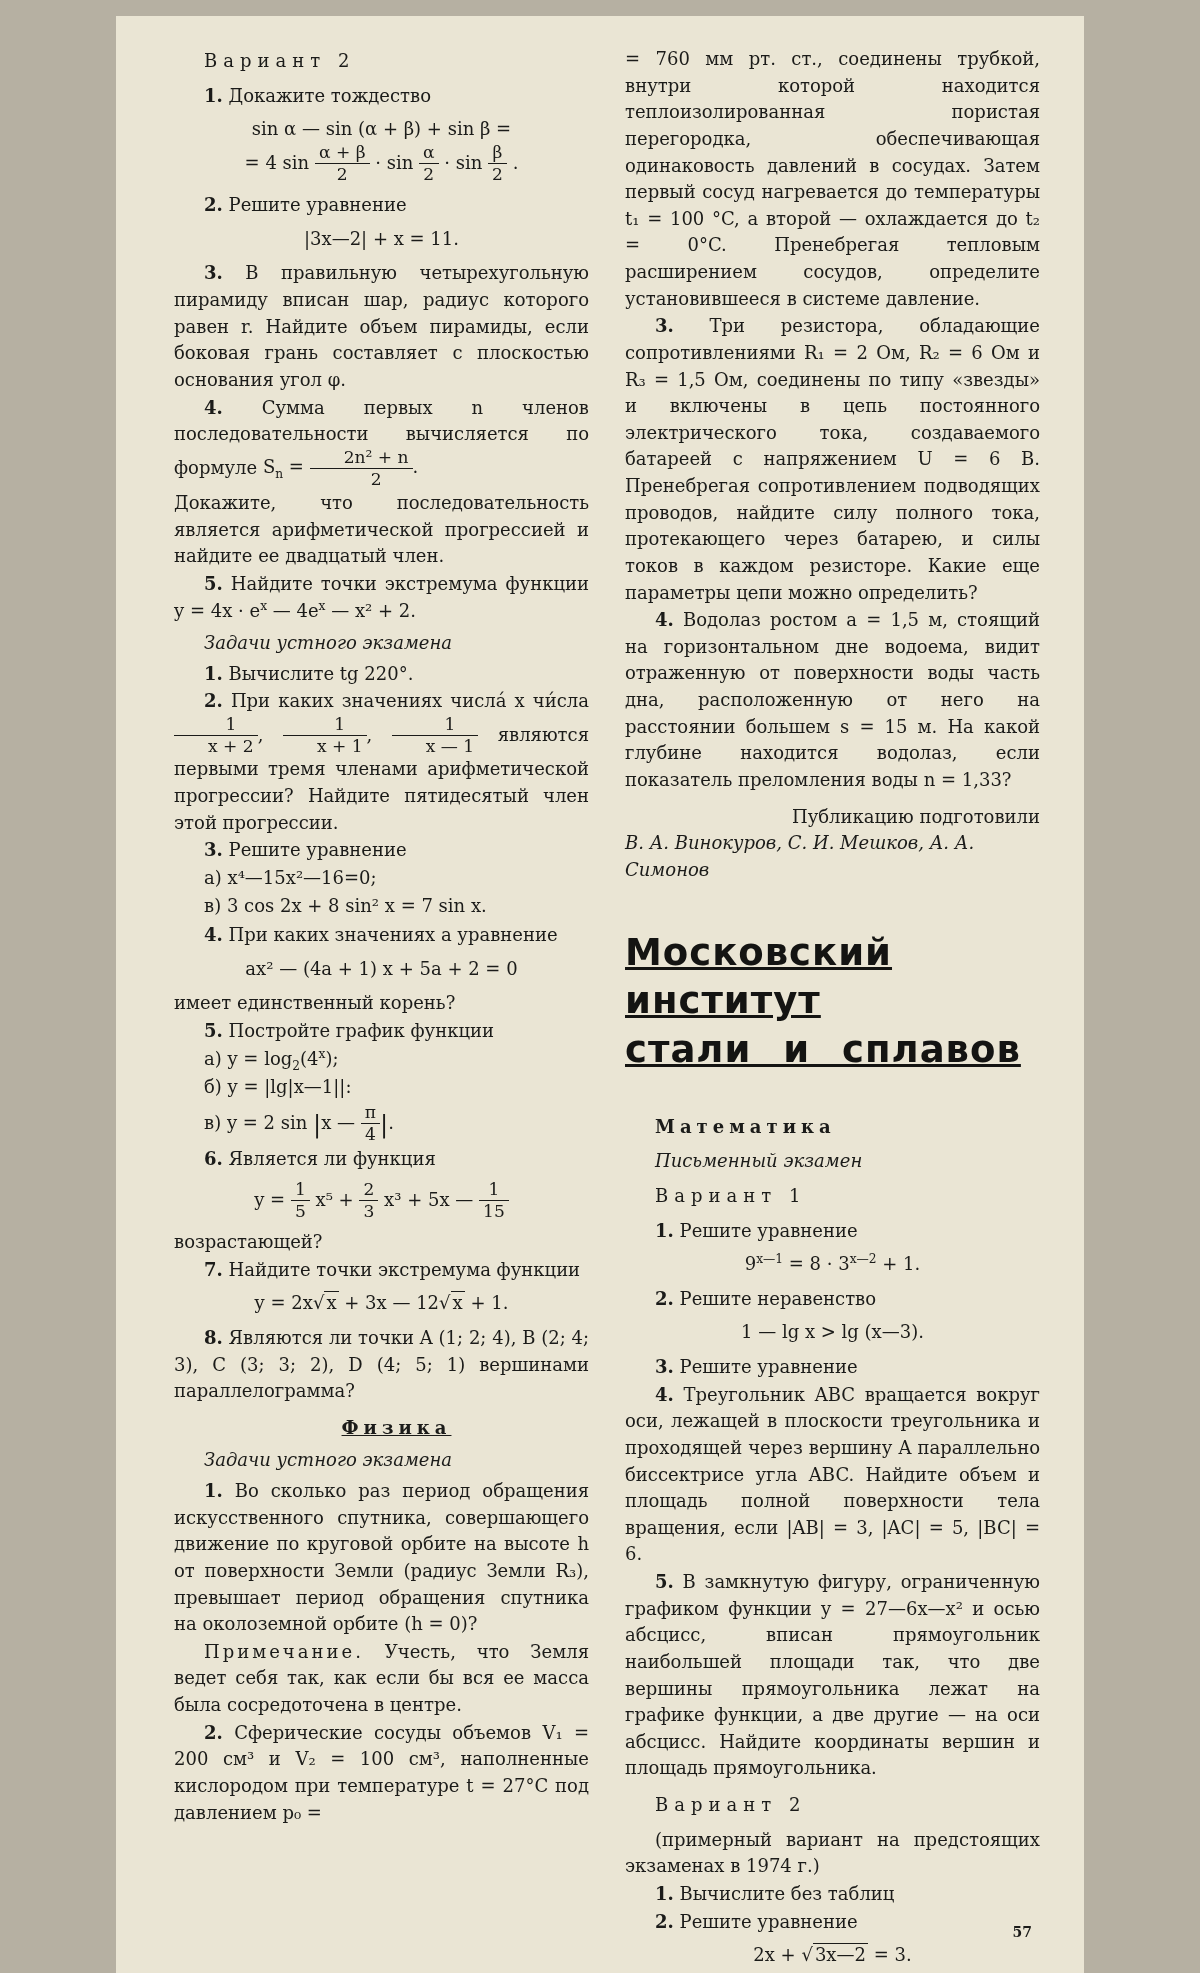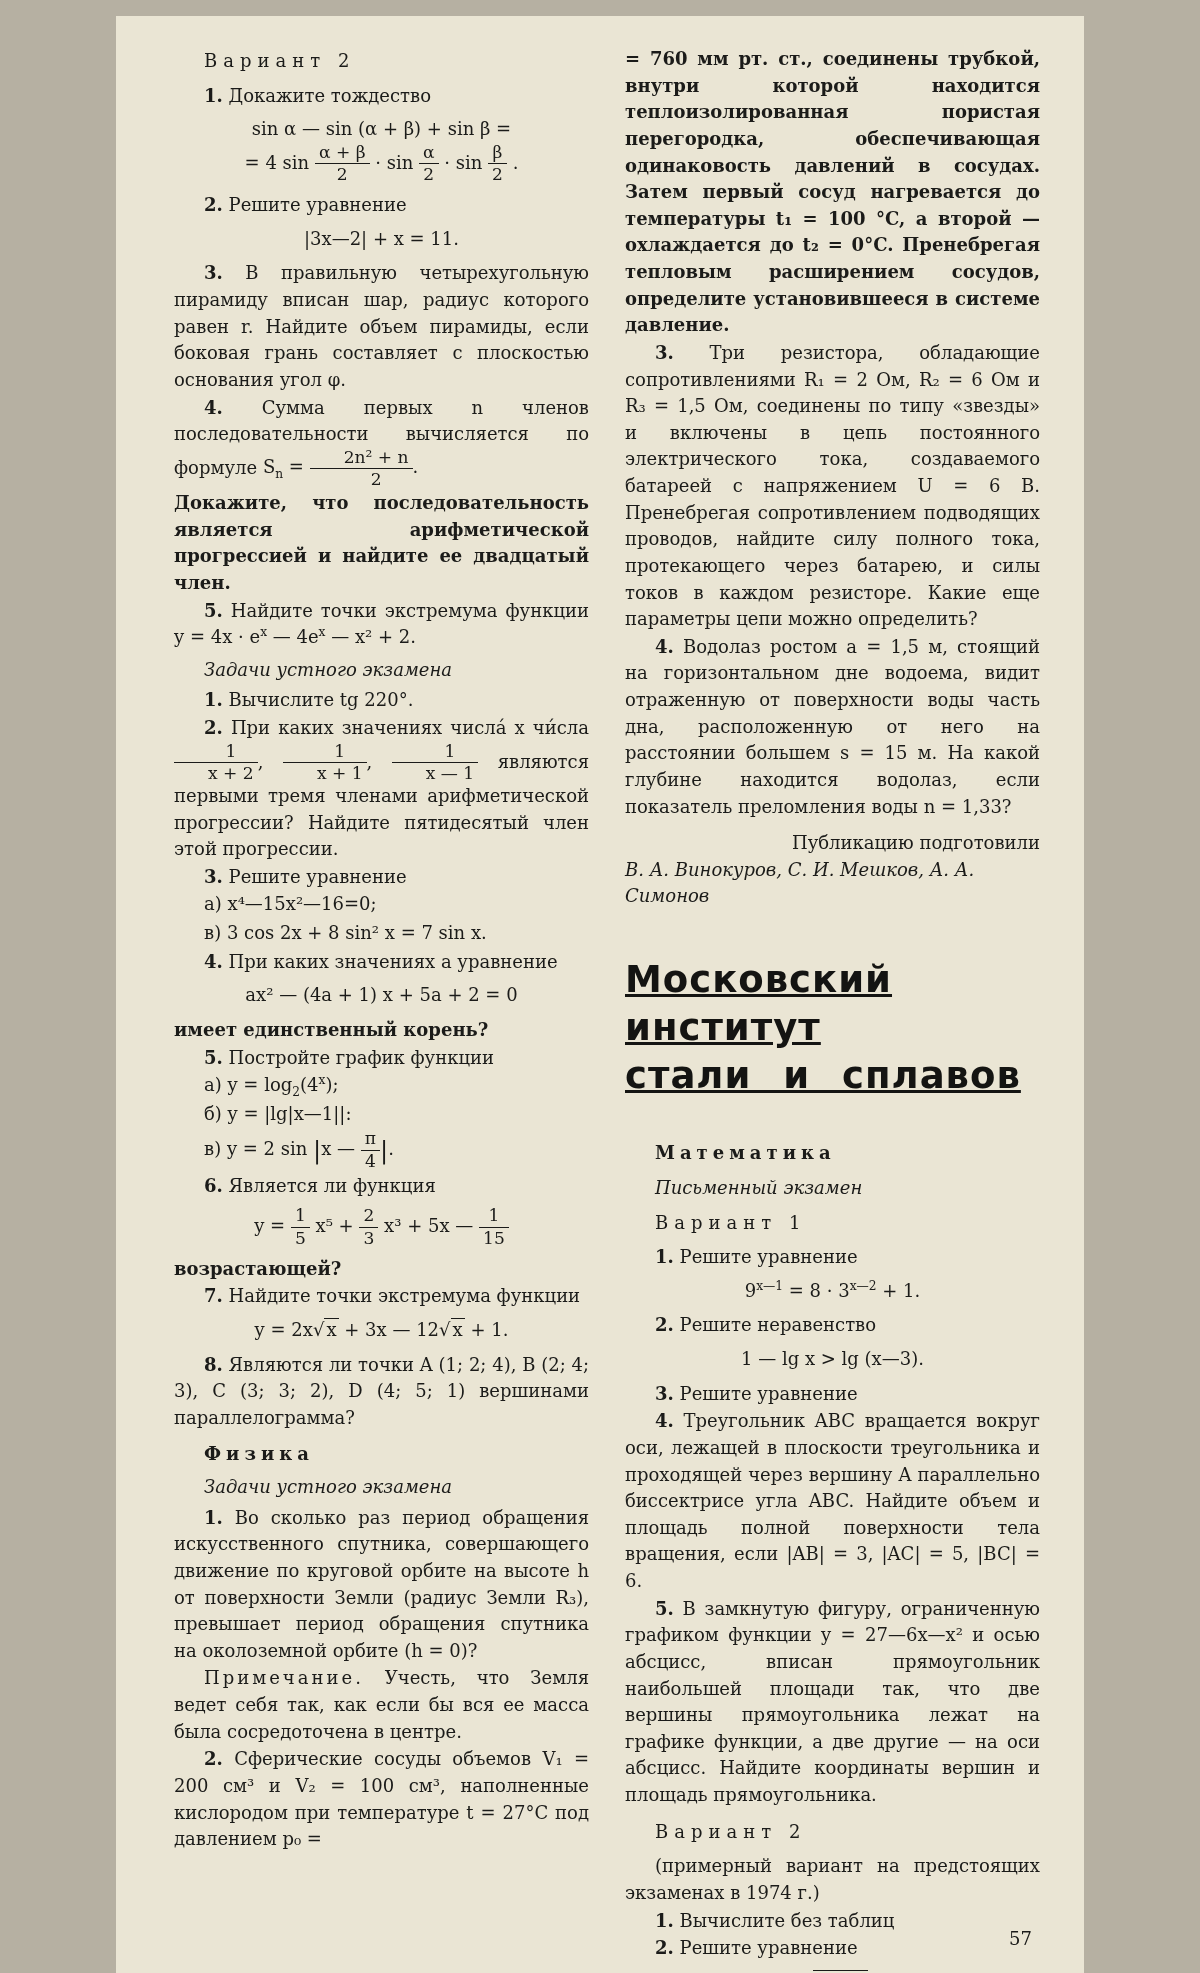--- a/index.html
+++ b/index.html
@@ -7,43 +7,43 @@
   .page {
     width:968px; height:1973px; margin:16px auto; position:relative;
     background:#eae5d4; color:#1b1b19;
     font-family:"DejaVu Serif","Liberation Serif",serif;
     font-size:18px; line-height:1.48;
     padding:30px 44px 46px 58px; overflow:hidden;
   }
   .cols { display:flex; gap:36px; }
   .col { flex:1 1 0; text-align:justify; min-width:0; }
   p.para { text-indent:30px; margin:0 0 1px; }
-  p.noind { text-indent:0; margin:0 0 1px;font-weight:bold; }
+  p.noind { text-indent:0; margin:0 0 1px; }
   .pnum { font-weight:bold; }
   .variant-header { font-weight:normal; font-size:18px; letter-spacing:6px; text-indent:30px; margin:2px 0 8px; text-align:left; }
   .oral-header { font-style:italic; text-indent:30px; margin:6px 0 4px; text-align:left; }
-  .physics-header { font-weight:bold; letter-spacing:5px; text-indent:30px; margin:10px 0 2px; text-align:left; }
+  .physics-header { font-weight:bold; letter-spacing:5px; text-indent:30px; margin:10px 0 2px; text-align:center;text-decoration:underline; }
   .math-header { font-weight:bold; letter-spacing:5px; text-indent:30px; margin:0 0 8px; text-align:left; }
   .exam-type { font-style:italic; text-indent:30px; margin:0 0 8px; text-align:left; }
   .formula { text-align:center; text-indent:0; margin:7px 0 8px; }
   .subline { margin-left:30px; text-align:left; margin-bottom:2px; }
   .frac { display:inline-block; vertical-align:middle; text-align:center; line-height:1.12; font-size:0.95em; }
   .frac .fn { display:block; padding:0 4px 1px; border-bottom:1.4px solid #1b1b19; }
   .frac .fd { display:block; padding:1px 4px 0; }
   .rad { white-space:nowrap; }
   .rad .rb { border-top:1.5px solid #1b1b19; padding:0 2px; }
   sup { font-size:0.68em; vertical-align:super; line-height:0; }
   sub { font-size:0.68em; vertical-align:sub; line-height:0; }
   .nw { white-space:nowrap; }
   .tallbar { font-size:1.35em; vertical-align:-0.12em; }
   .note-label { letter-spacing:3px; }
   .credits1 { text-align:right; margin:10px 0 0; }
   .credits2 { font-style:italic; text-align:left; margin:0 0 6px; }
   .institute { font-family:"DejaVu Sans","Liberation Sans",sans-serif; font-weight:bold; font-size:37px; line-height:1.3; letter-spacing:1px; word-spacing:18px; text-align:left; margin:46px 0 40px; color:#141412;text-decoration:underline; }
-  .pagenum { position:absolute; bottom:36px; right:52px; font-weight:normal; font-size:18px; }
+  .pagenum { position:absolute; bottom:46px; right:52px; font-weight:bold; font-size:14px; }
   .mt { margin-top:10px; }
 </style>
 </head>
 <body>
 
 <div class="page">
   <div class="cols">
 
     <div class="col">
 

